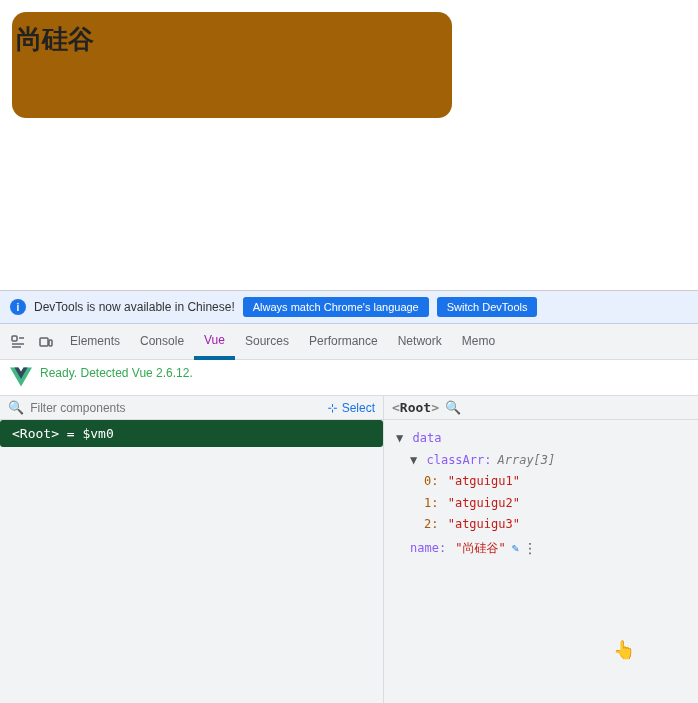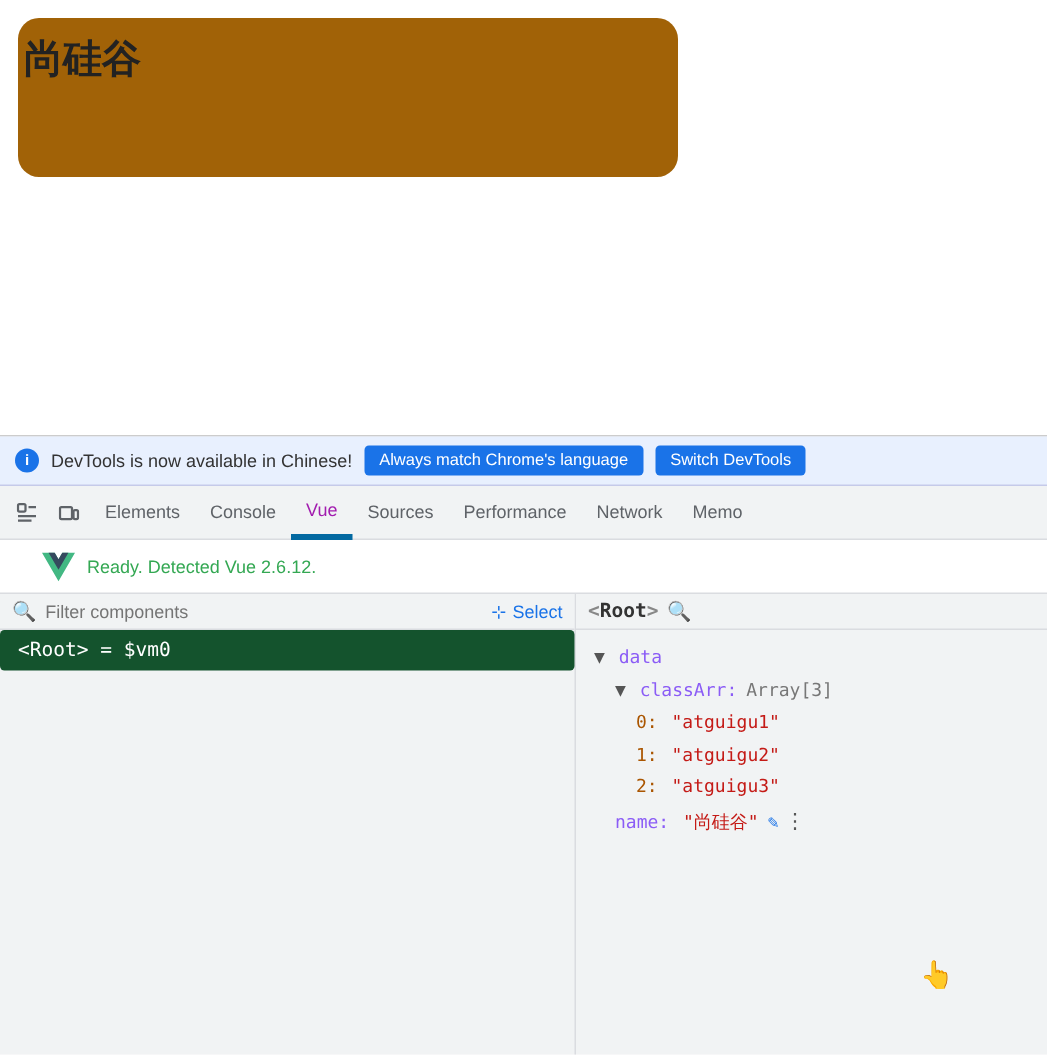--- a/index.html
+++ b/index.html
@@ -129,23 +129,23 @@
     .tab-item.active {
       color: #a21caf;
       border-bottom: 4px solid #0369a1;
       align-items: center;
     }
 
     
     .vue-header {
       background: #fff;
       border-bottom: 1px solid #dadce0;
-      padding: 6px 28px;
-      display: flex;
-      align-items: center;
+      padding: 6px 10px;
+      display: flex;
+      align-items: flex-start;
       gap: 8px;
       height: 36px;
     }
 
     .vue-logo {
       width: 22px;
       height: 22px;
       flex-shrink: 0;
     }
 
@@ -385,21 +385,21 @@
       </div>
 
       <div class="data-tree">
         <div class="tree-line">
           <span class="tree-toggle">▼</span>
           <span class="tree-key">&nbsp;data</span>
         </div>
         <div class="tree-line indent1">
           <span class="tree-toggle">▼</span>
           <span class="tree-key">&nbsp;classArr:</span>
-          <span style="color:#777;margin-left:4px;">Array[3]</span>
+          <span style="color:#777;margin-left:4px;font-style:italic;">Array[3]</span>
         </div>
         <div class="tree-line indent2">
           <span class="tree-number">0:</span>
           <span class="tree-string">&nbsp;"atguigu1"</span>
         </div>
         <div class="tree-line indent2">
           <span class="tree-number">1:</span>
           <span class="tree-string">&nbsp;"atguigu2"</span>
         </div>
         <div class="tree-line indent2">

